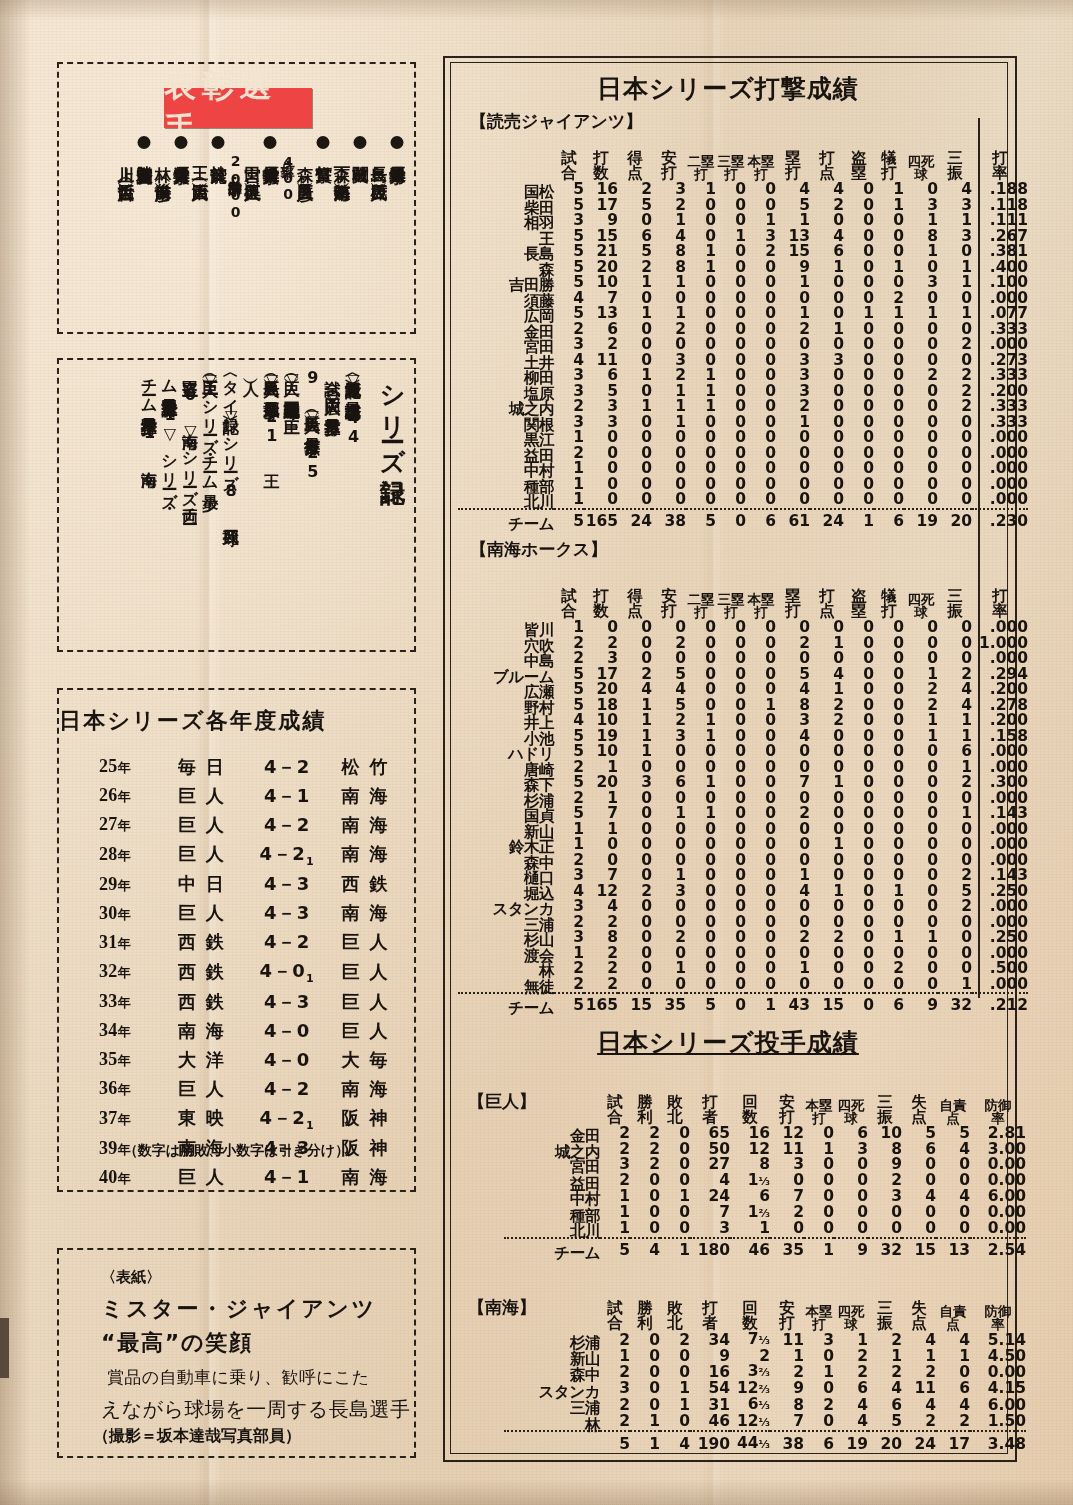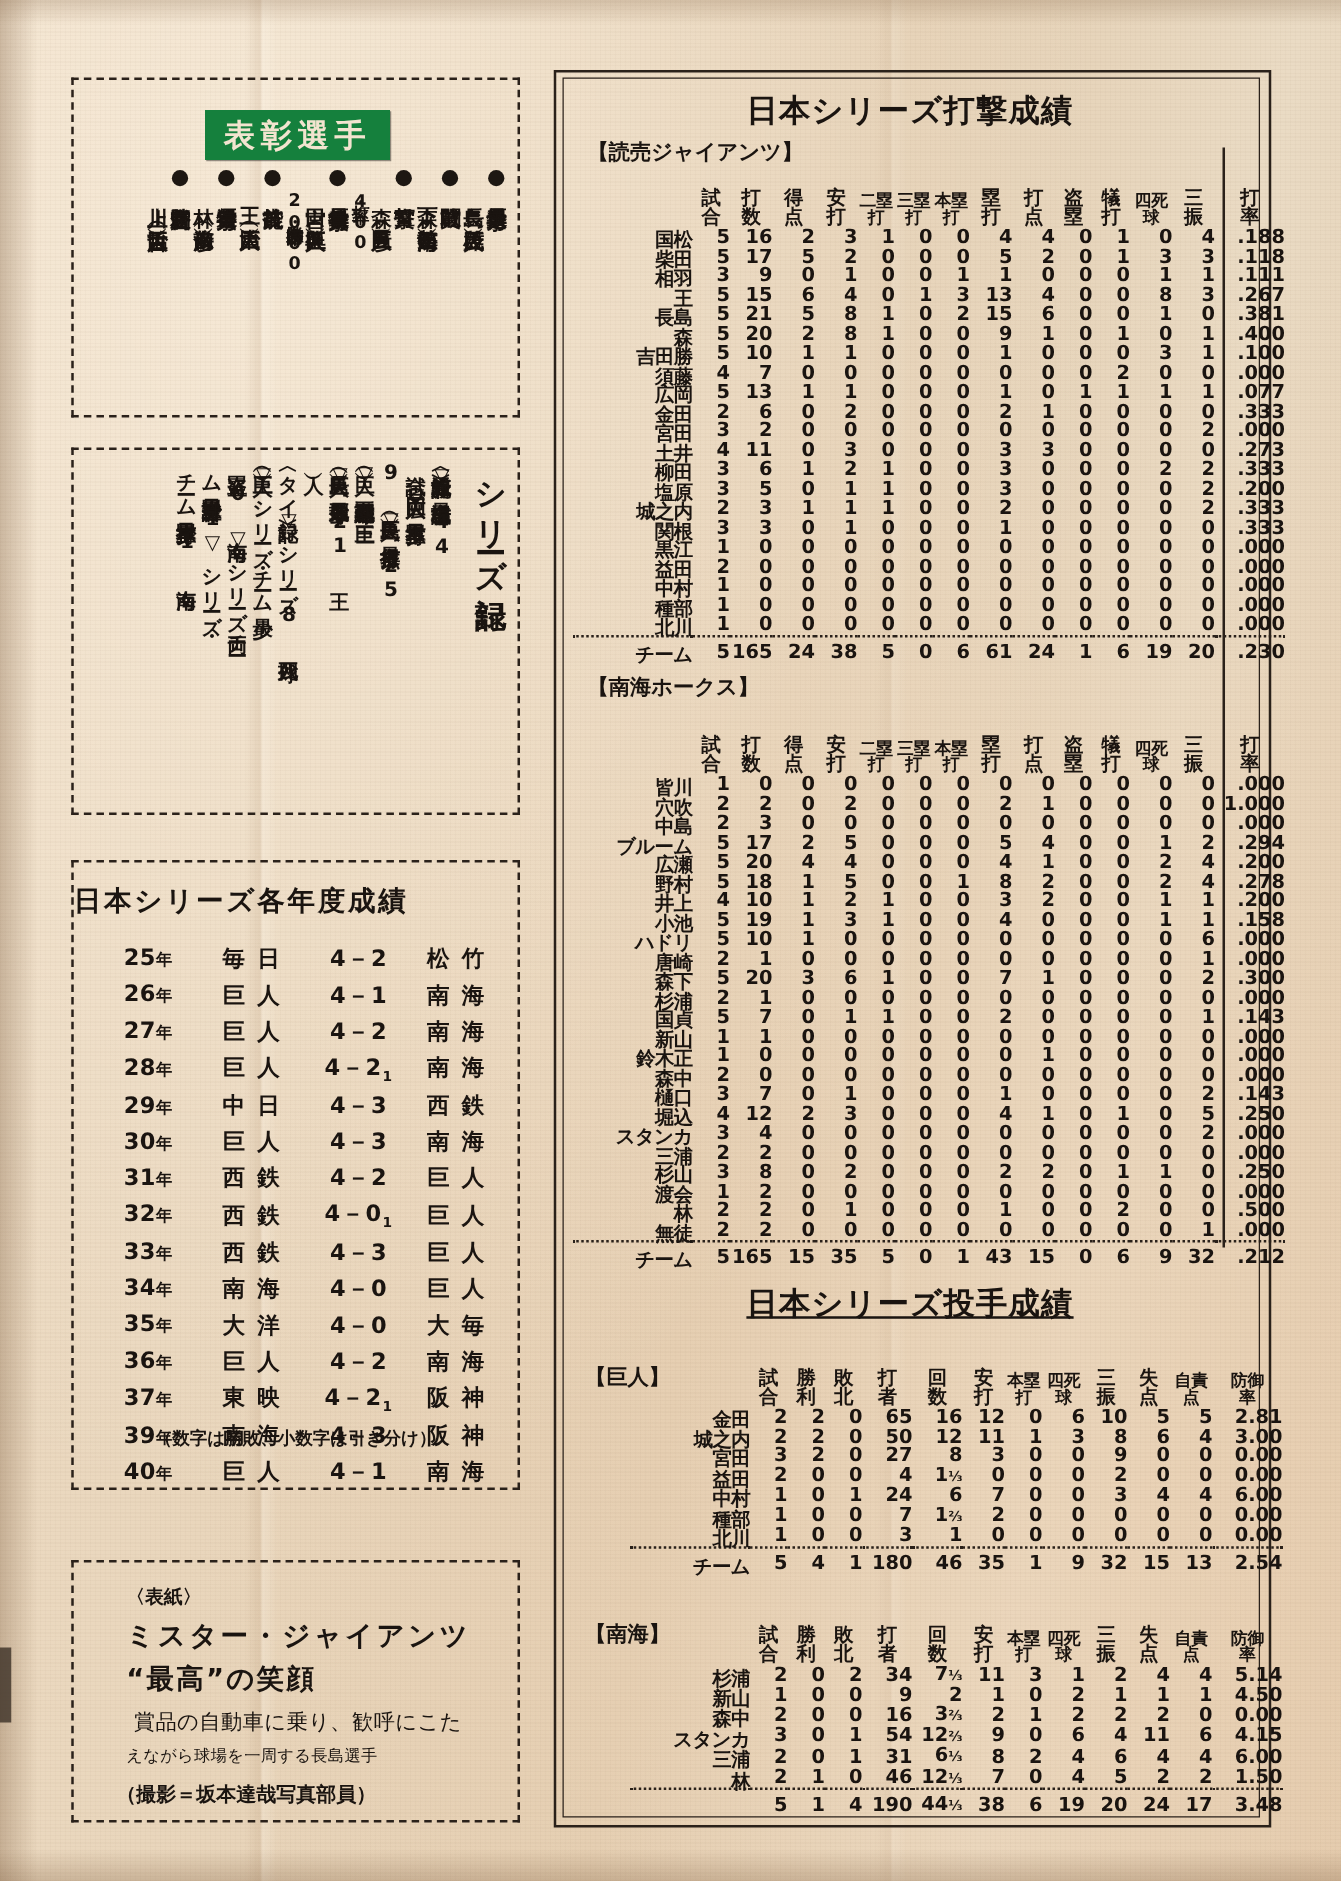--- a/index.html
+++ b/index.html
@@ -47,22 +47,22 @@
     text-orientation:upright;
     font-family:"DejaVu Sans","Liberation Sans",sans-serif;
     line-height:1.12;
     letter-spacing:.02em;
   }
 
   
   #awards{left:57px;top:62px;width:355px;height:268px;}
   .award-title{
     position:absolute;left:105px;top:24px;width:148px;height:40px;
-    background:#15803d;color:#f2e4cf;
-    font-size:25px;font-weight:bold;letter-spacing:.18em;
+    background:#ef4444;color:#f2e4cf;
+    font-size:32px;font-weight:bold;letter-spacing:.18em;
     display:flex;align-items:center;justify-content:center;
     box-shadow:1px 1px 0 rgba(0,0,0,.4);
   }
   .award-cols{position:absolute;left:10px;top:72px;right:8px;height:188px;display:flex;flex-direction:row-reverse;justify-content:flex-start;}
   .aw-item{display:flex;flex-direction:row-reverse;margin-left:0;}
   .aw-label{position:relative;padding-top:17px;}
   .aw-label .bullet{position:absolute;top:0;left:50%;transform:translateX(-50%);width:13px;height:13px;border-radius:50%;background:#1d1712;}
   .aw-label .vt{font-size:16.5px;font-weight:bold;}
   .aw-name{padding-top:17px;}
   .aw-name .vt{font-size:16.5px;font-weight:bold;}
@@ -73,36 +73,36 @@
   .rec-inner{position:absolute;inset:8px;display:flex;flex-direction:row-reverse;}
   .rec-title .vt{font-size:25px;font-weight:bold;letter-spacing:.06em;}
   .rec-col .vt{font-size:16px;font-weight:bold;line-height:1.15;}
   .rec-col{margin-right:2px;}
 
   
   #years{left:57px;top:688px;width:355px;height:500px;}
   .yr-title{position:absolute;left:0;right:0;top:16px;text-align:left;font-size:22px;font-weight:bold;letter-spacing:.1em;}
   table.years{position:absolute;left:40px;top:62px;border-collapse:collapse;font-weight:bold;}
   table.years td{padding:2.5px 0;font-size:18px;white-space:nowrap;}
-  td.y-year{width:64px;letter-spacing:.02em;}
+  td.y-year{width:64px;letter-spacing:.02em;font-family:Liberation Serif, serif;}
   td.y-year .ynum{font-size:18px;}
   td.y-year .ykan{font-size:13px;}
   td.y-win{width:88px;text-align:center;letter-spacing:.55em;padding-left:6px;}
   td.y-score{width:76px;text-align:center;letter-spacing:.06em;position:relative;}
   td.y-score .tie{font-size:11px;vertical-align:sub;}
   td.y-lose{width:90px;text-align:center;letter-spacing:.55em;}
   .yr-note{position:absolute;left:0;right:0;top:452px;text-align:center;font-size:14px;font-weight:bold;}
 
   
   #cover{left:57px;top:1248px;width:355px;height:206px;}
   .cv-tag{position:absolute;left:42px;top:18px;font-size:15px;font-weight:bold;}
   .cv-h1{position:absolute;left:42px;top:44px;font-size:22px;font-weight:bold;letter-spacing:.12em;}
   .cv-h2{position:absolute;left:42px;top:78px;font-size:22px;font-weight:bold;letter-spacing:.08em;}
   .cv-l1{position:absolute;left:48px;top:116px;font-size:17px;letter-spacing:.02em;}
-  .cv-l2{position:absolute;left:42px;top:146px;font-size:13px;letter-spacing:.02em;font-family:Liberation Mono, monospace;}
+  .cv-l2{position:absolute;left:42px;top:146px;font-size:20px;letter-spacing:.02em;font-family:Liberation Mono, monospace;}
   .cv-cr{position:absolute;left:34px;top:176px;font-size:16px;font-weight:bold;}
 
   
   #right{left:443px;top:56px;width:570px;height:1402px;}
   #right-inner{left:450px;top:62px;width:556px;height:1390px;}
 
   .sec-title{position:absolute;left:0;right:0;text-align:center;font-size:25px;font-weight:bold;letter-spacing:.04em;}
   .team-tag{position:absolute;font-size:17px;font-weight:bold;}
 
   

